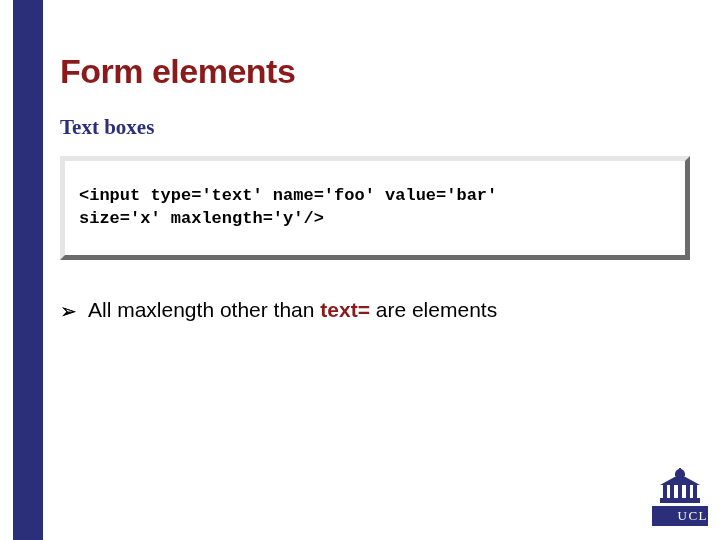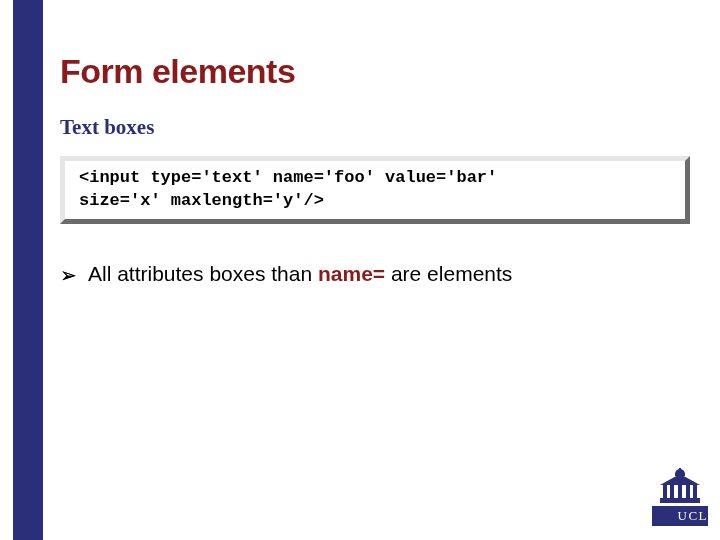--- a/index.html
+++ b/index.html
@@ -34,21 +34,21 @@
   }
   .subtitle {
     font-family: Liberation Serif, serif;
     font-weight: 700;
     font-size: 21px;
     color: #2b2f7a;
     margin-bottom: 16px;
   }
   .codebox {
     position: relative;
-    padding: 6px 14px;
+    padding: 24px 14px;
     margin-bottom: 34px;
     background: #fff;
     border-top: 5px solid #e6e6e6;
     border-left: 5px solid #e6e6e6;
     border-right: 5px solid #6b6b6b;
     border-bottom: 5px solid #6b6b6b;
   }
   .codebox .code {
     font-family: "Courier New", Courier, monospace;
     font-weight: 700;
@@ -128,21 +128,21 @@
 size='x' maxlength='y'/&gt;</div>
     </div>
 
     <ul class="bullets">
       <li>
         <span class="arrow">➢</span>
         <span class="code-inline"></span><span></span>
       </li>
       <li>
         <span class="arrow">➢</span>
-        <span>All attributes boxes than </span><span class="code-inline">name=</span><span> are elements</span>
+        <span>All maxlength other than </span><span class="code-inline">text=</span><span> are elements</span>
       </li>
     </ul>
   </div>
 
   <div class="logo">
     <div class="dome">
       <svg width="44" height="36" viewBox="0 0 44 36">
         <g fill="#2b2f7a">
           <rect x="2" y="30" width="40" height="5"></rect>
           <rect x="5" y="17" width="4" height="13"></rect>

